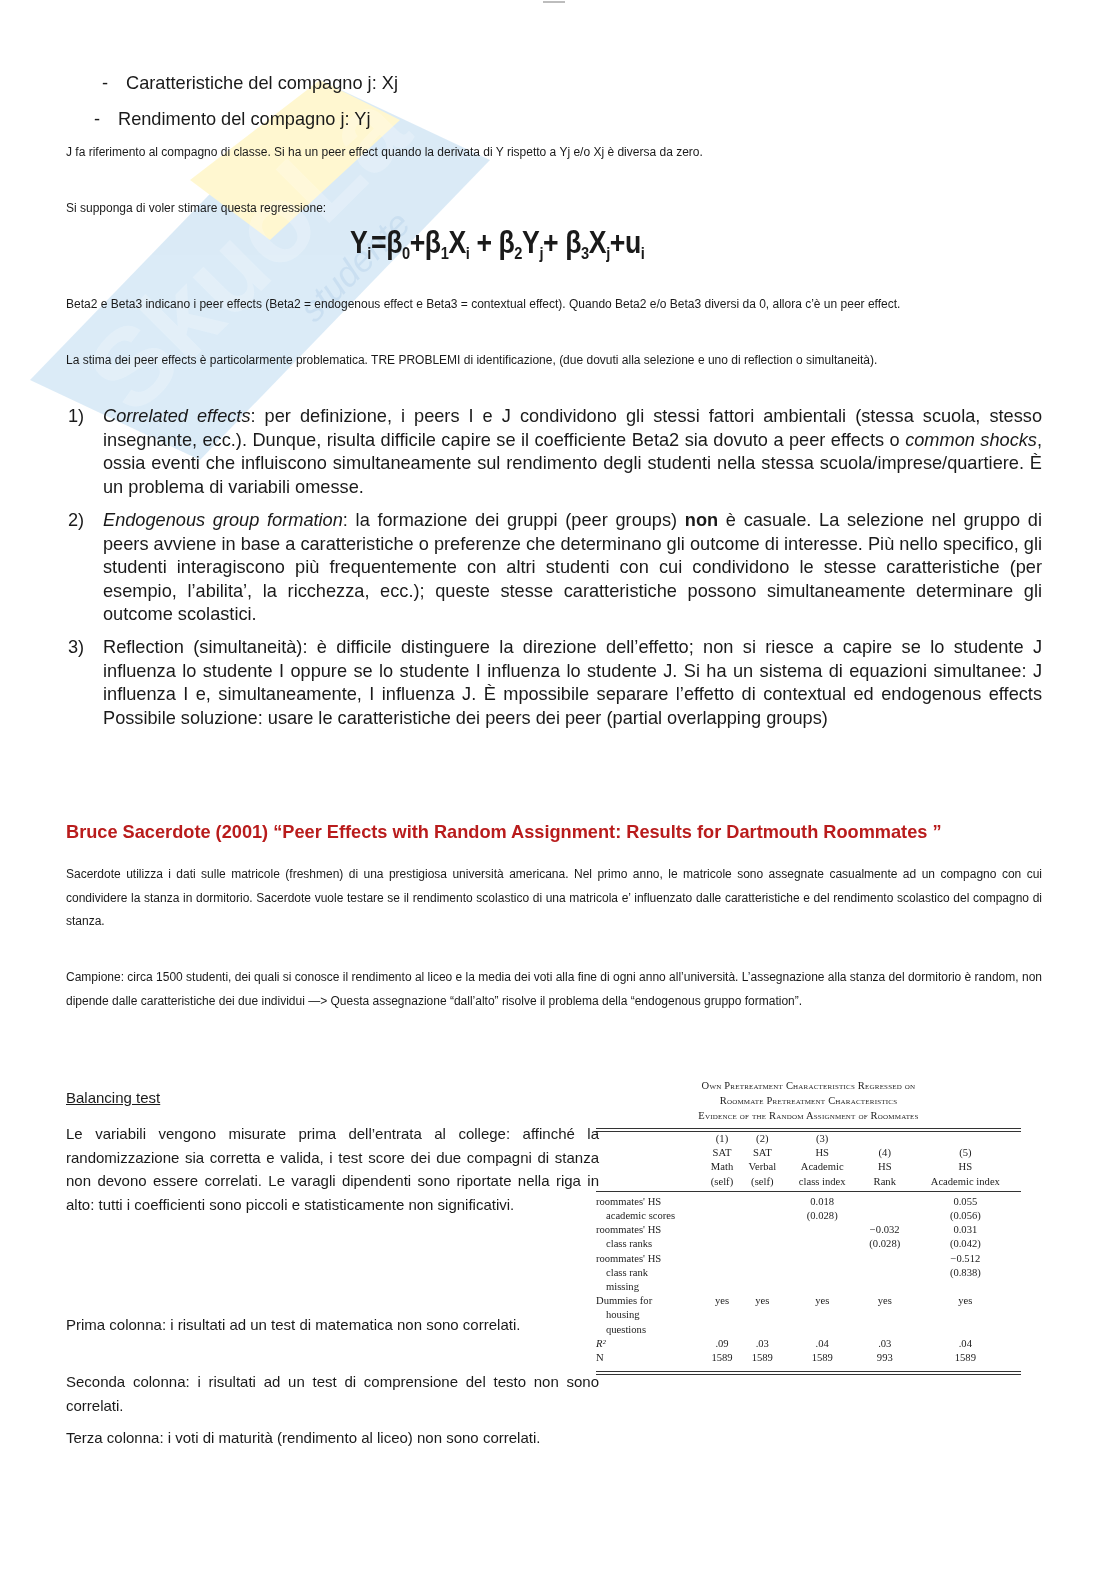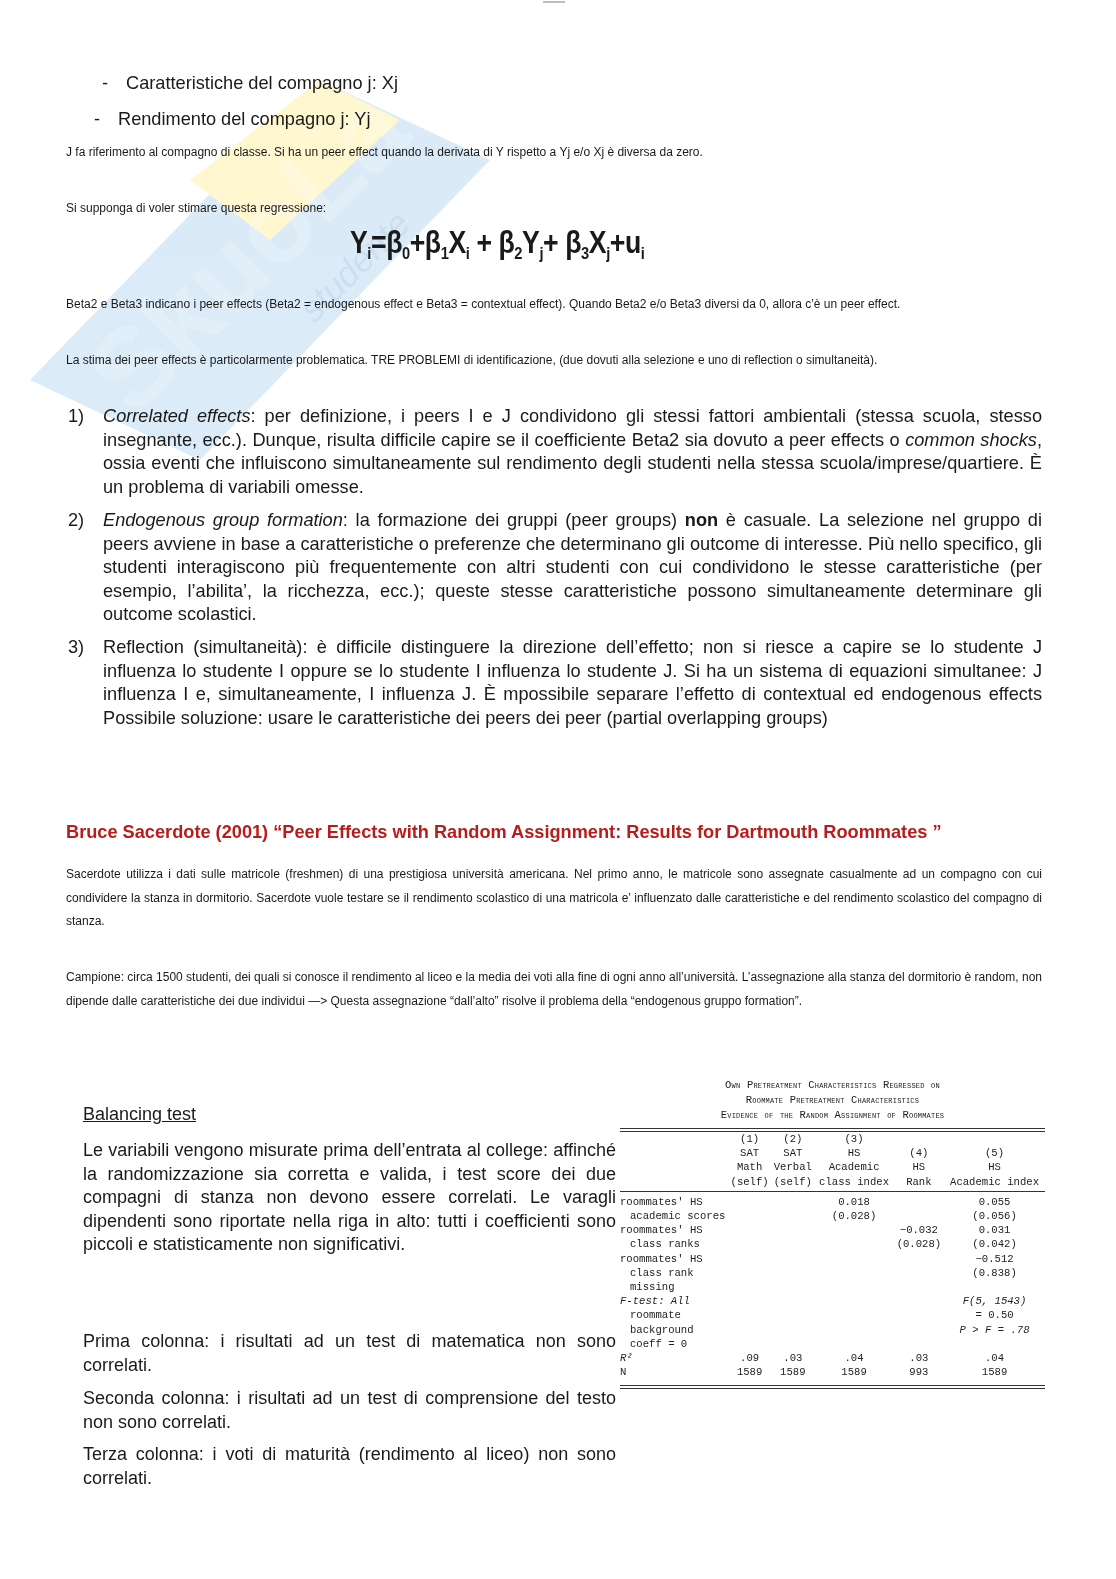--- a/index.html
+++ b/index.html
@@ -101,32 +101,32 @@
       font-weight: bold;
       color: #b91c1c;
     }
     .underline-title {
       text-decoration: underline;
     }
     .left-col {
       position: absolute;
       left: 0;
       width: 533px;
-      font-size: 18px;
+      font-size: 15px;
       line-height: 23.6px;
       text-align: justify;
-      margin: 17px;
+      margin: 0;
     }
     
     .tbl-wrap {
       position: absolute;
-      left: 620px;
+      left: 596px;
       top: 1078px;
       width: 425px;
-      font-family: Liberation Mono, monospace;
+      font-family: Liberation Serif, serif;
       color: #222;
     }
     .tbl-title {
       text-align: center;
       font-size: 10.5px;
       line-height: 15px;
       font-variant: small-caps;
       letter-spacing: 0.2px;
     }
     .dbl-rule {
@@ -321,34 +321,29 @@
           <td class="val"></td>
           <td class="val"></td>
           <td class="val"></td>
         <td class="val">
             <div>−0.512</div>
             <div>(0.838)</div>
           </td>
       </tr>
       <tr>
         <td class="lab">
-            <div class="it">F-test: All</div>
-            <span class="cont">roommate</span>
-            <span class="cont">background</span>
-            <span class="cont">coeff = 0</span>
-          </td>
-        <td class="val"></td>
-          <td class="val"></td>
-          <td class="val"></td>
-          <td class="val"></td>
-        <td class="val">
-            <div class="it">F(5, 1543)</div>
-            <div>= 0.50</div>
-            <div class="it">P &gt; F = .78</div>
-          </td>
+            <div>Dummies for</div>
+            <span class="cont">housing</span>
+            <span class="cont">questions</span>
+          </td>
+        <td class="val">yes</td>
+        <td class="val">yes</td>
+        <td class="val">yes</td>
+        <td class="val">yes</td>
+        <td class="val">yes</td>
       </tr>
       <tr>
         <td class="lab it">R²</td>
         <td class="val">.09</td>
         <td class="val">.03</td>
         <td class="val">.04</td>
         <td class="val">.03</td>
         <td class="val">.04</td>
       </tr>
       <tr>

